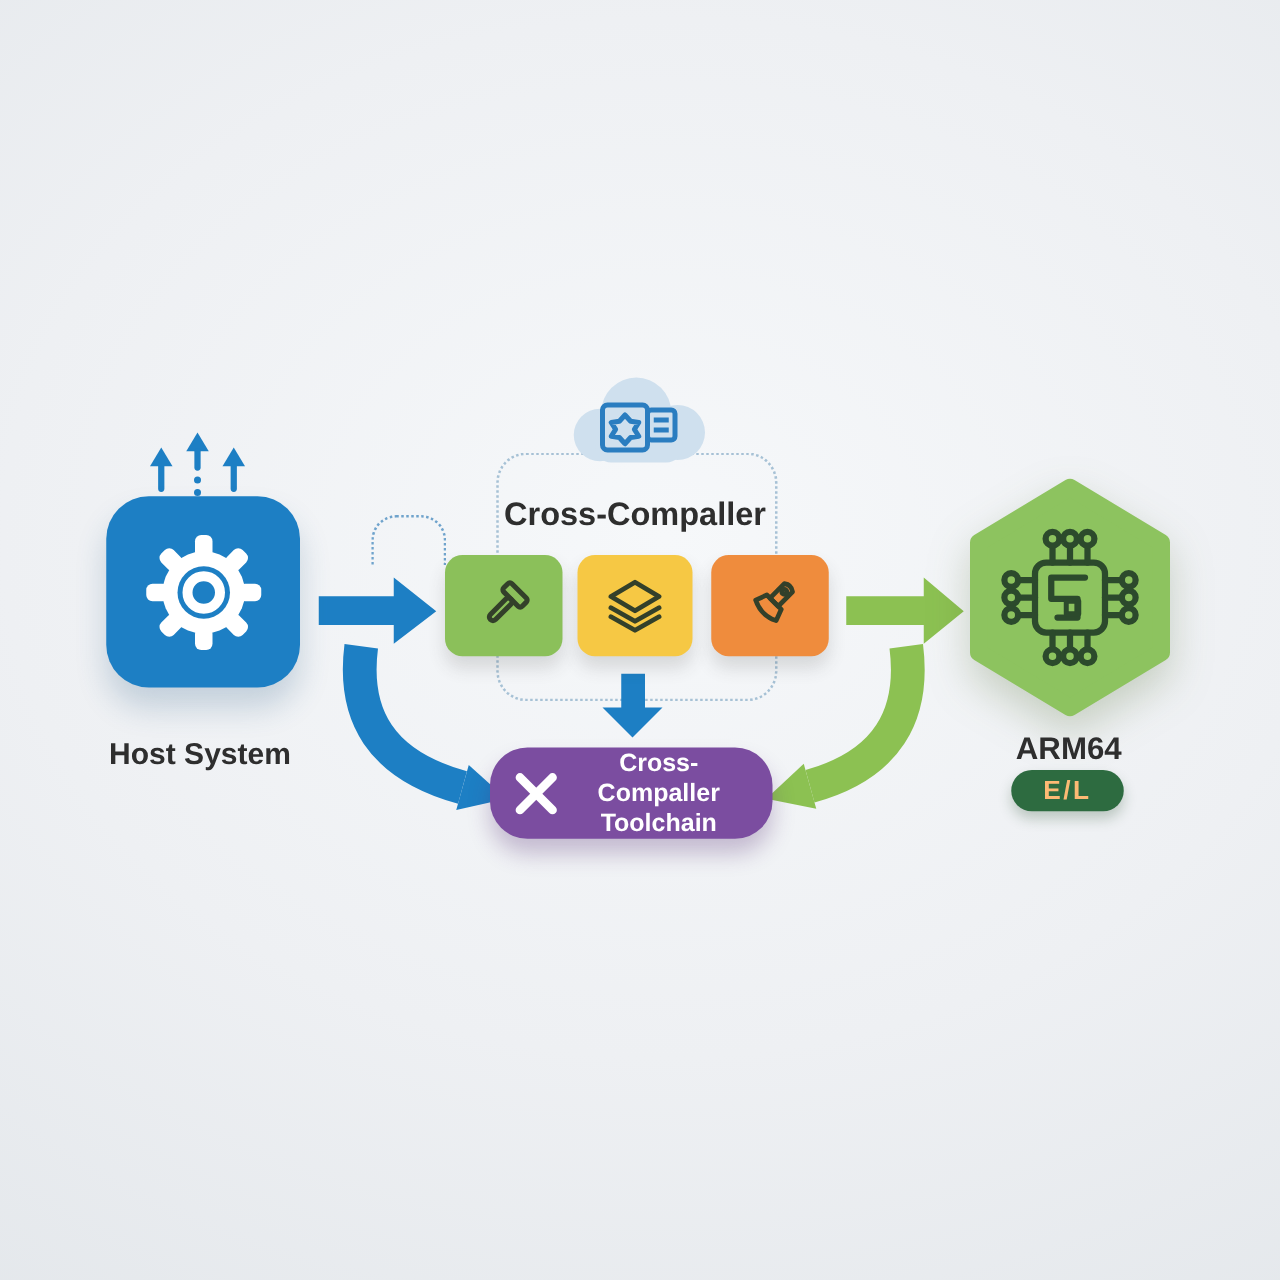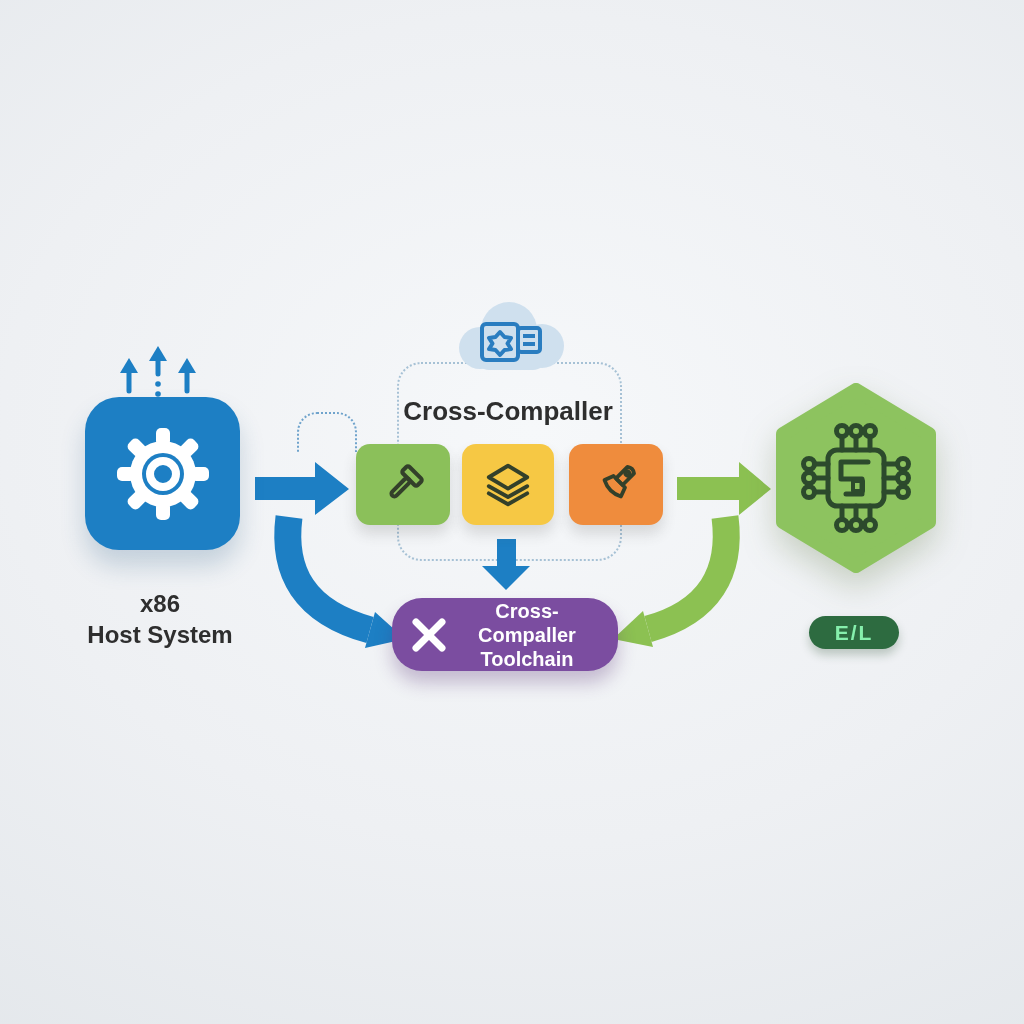--- a/index.html
+++ b/index.html
@@ -43,21 +43,21 @@
   }
   .toolchain-x{margin-left:16px;flex:0 0 auto;}
   .toolchain-text{flex:1;text-align:center;color:#fff;font-weight:bold;font-size:20px;line-height:24px;padding-right:14px;}
 
   
   .hex-svg{left:776px;top:382px;width:160px;height:192px;z-index:3;filter:drop-shadow(0 14px 16px rgba(70,100,40,.25));}
   .target-arch{left:775px;top:585px;width:160px;font-size:25px;}
   .target-badge{
     left:809px;top:616px;width:90px;height:33px;border-radius:17px;z-index:3;
     display:flex;align-items:center;justify-content:center;
-    color:#86efac;font-weight:bold;font-size:21px;letter-spacing:2px;
+    color:#fdba74;font-weight:bold;font-size:21px;letter-spacing:2px;
     box-shadow:0 6px 10px rgba(30,70,40,.25);
   }
   .target-system{left:752px;top:658px;width:206px;font-size:25px;}
 
   
   .dotted-arch{
     left:297px;top:412px;width:56px;height:38px;
     border:2px dotted #6fa3cc;border-bottom:none;
     border-radius:20px 20px 0 0;z-index:1;
   }
@@ -112,21 +112,20 @@
         <rect x="43" y="78" width="14" height="18" rx="5" transform="rotate(45 50 50)"></rect>
         <rect x="4" y="43" width="18" height="14" rx="5" transform="rotate(45 50 50)"></rect>
         <rect x="78" y="43" width="18" height="14" rx="5" transform="rotate(45 50 50)"></rect>
         <circle cx="50" cy="50" r="33"></circle>
       </g>
       <circle cx="50" cy="50" r="21" fill="#1d7fc4"></circle>
       <circle cx="50" cy="50" r="13" fill="none" stroke="#ffffff" stroke-width="8"></circle>
     </svg>
   </div>
   <div class="abs label host-label">
-    <div>x86</div>
     <div>Host System</div>
   </div>
 
   <div class="abs compiler-frame" style="border-color: rgb(166, 193, 213);"></div>
   <div class="abs label compiler-title">Cross-Compaller</div>
 
   <svg class="abs cloud-svg" viewBox="0 0 126 86">
     <g fill="#cfe0ee">
       <circle cx="34" cy="56" r="21"></circle>
       <circle cx="63" cy="38" r="28"></circle>
@@ -207,17 +206,18 @@
       <line x1="52" y1="110" x2="39" y2="110"></line>
         <circle cx="33" cy="110" r="5.5"></circle>
       <line x1="108" y1="82" x2="121" y2="82"></line>
         <circle cx="127" cy="82" r="5.5"></circle>
       <line x1="108" y1="96" x2="121" y2="96"></line>
         <circle cx="127" cy="96" r="5.5"></circle>
       <line x1="108" y1="110" x2="121" y2="110"></line>
         <circle cx="127" cy="110" r="5.5"></circle>
     </g>
   </svg>
+  <div class="abs label target-arch">ARM64</div>
   <div class="abs target-badge" style="background-color: rgb(45, 107, 64);">
     <span>E/L</span>
   </div>
 
 </div>
 
 </body></html>

